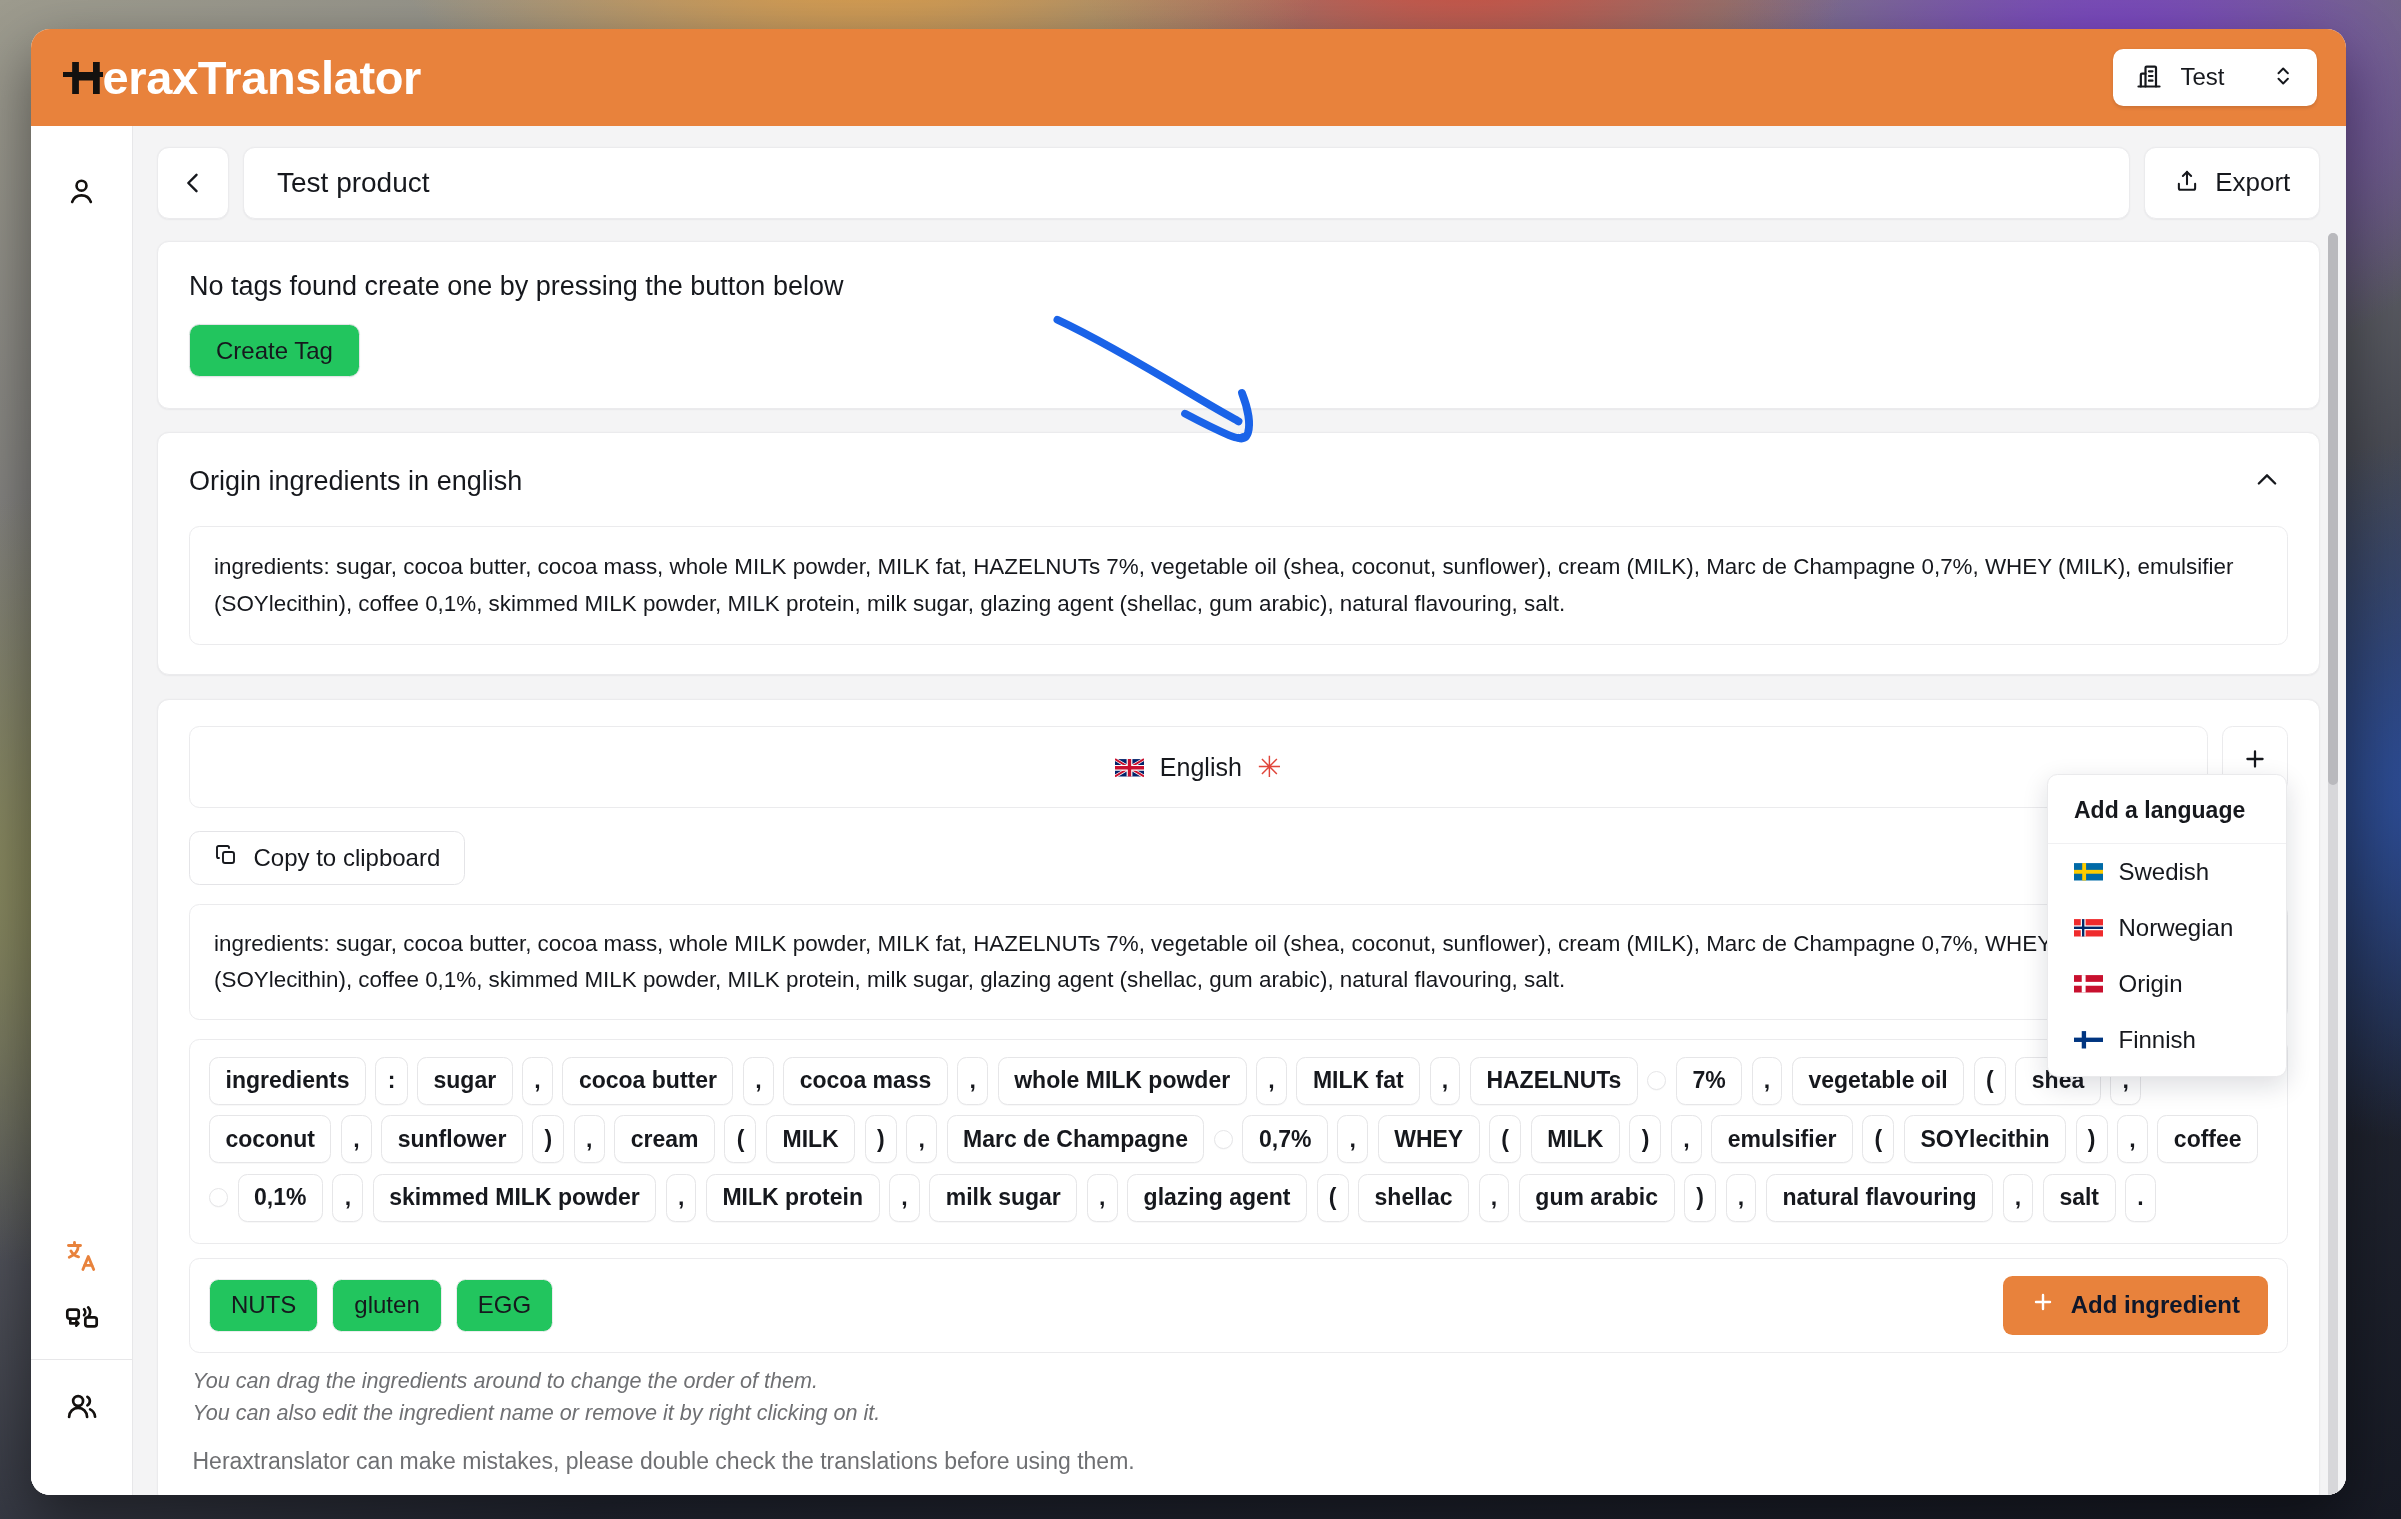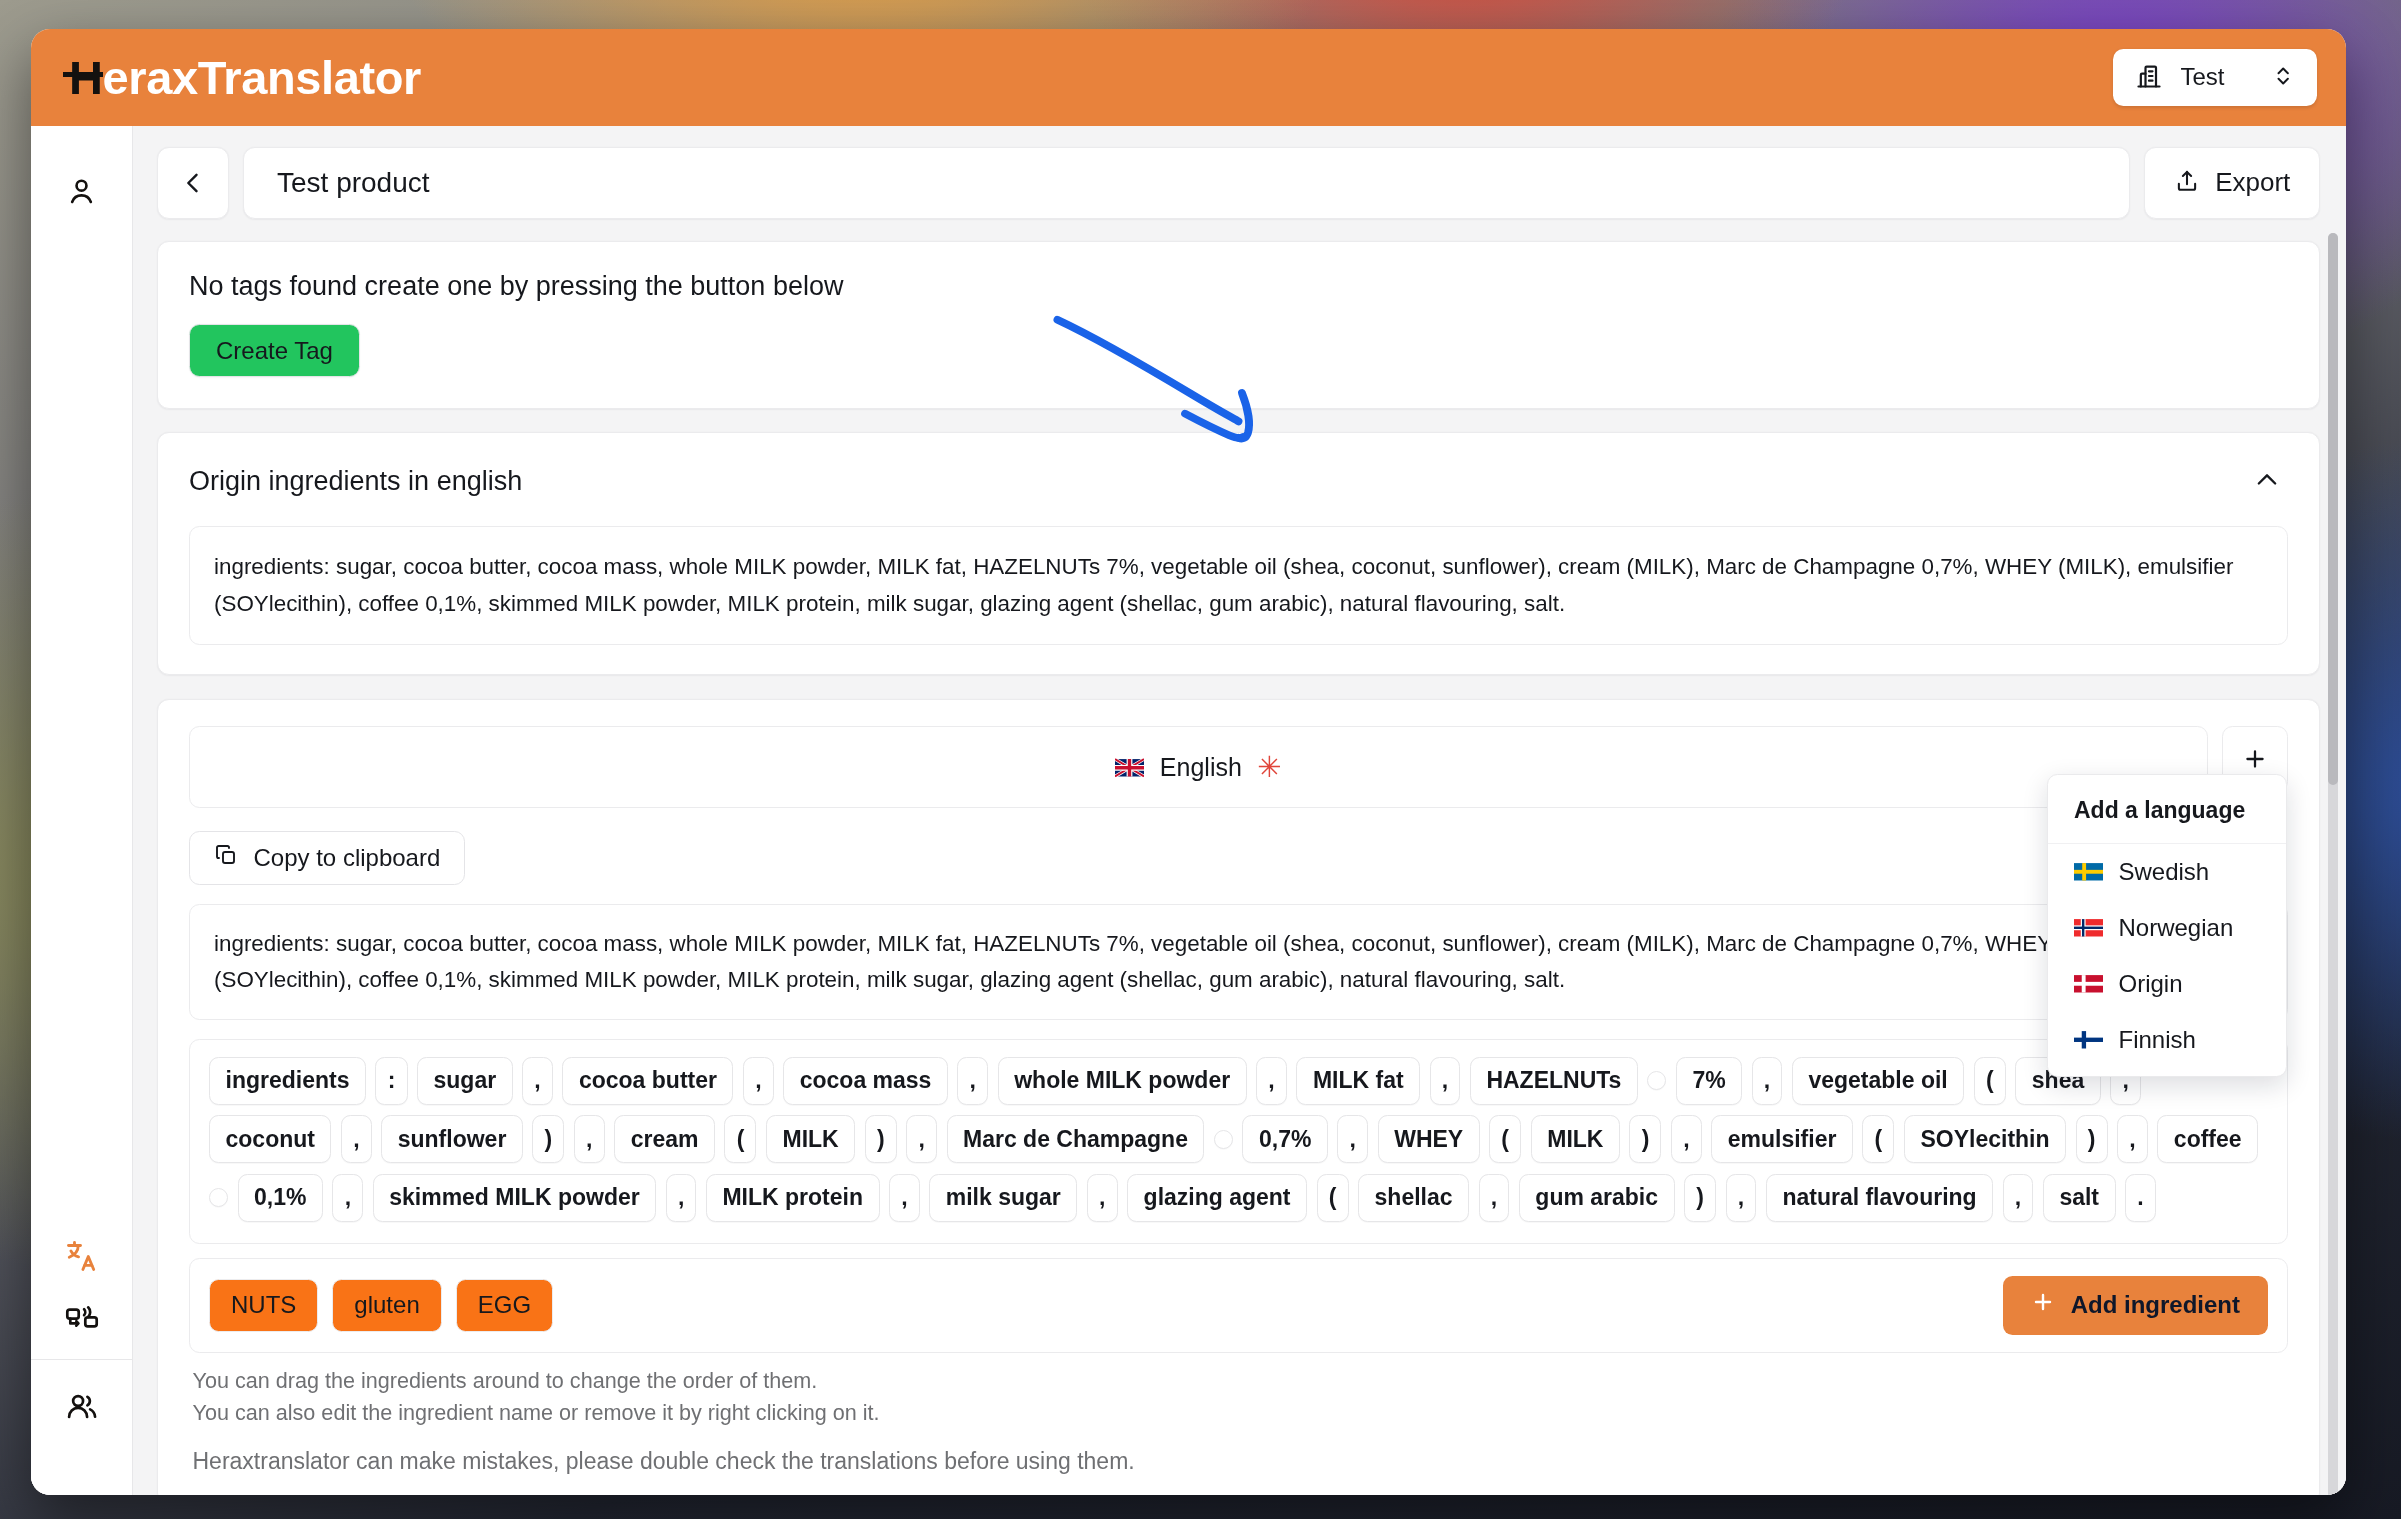--- a/index.html
+++ b/index.html
@@ -206,36 +206,36 @@
   
   #may-label { margin-top: 26px; font-size: 25px; color: #16181d; }
   #may-box {
     margin-top: 14px;
     border: 0.9px solid #ebebed; border-radius: 10.4px; background: #fff;
     padding: 17px 19px;
     display: flex; align-items: center; gap: 14px;
     min-height: 83px;
   }
   .allergen {
-    background: #f97316; border: 0.9px solid #ececee; border-radius: 9.5px;
+    background: #22c55e; border: 0.9px solid #ececee; border-radius: 9.5px;
     height: 53px; display: inline-flex; align-items: center; padding: 0 21px;
     font-size: 24px; color: #16181d; cursor: pointer;
   }
   #add-ing-btn {
     margin-left: auto;
     background: #e8823c; border: none; border-radius: 9.5px;
     height: 59px; padding: 0 28px;
     display: inline-flex; align-items: center; gap: 15.5px;
     color: #0f172a; font-size: 24px; font-weight: 700;
     font-family: "Liberation Sans", sans-serif; cursor: pointer;
   }
 
   
   #hints { margin-top: 12px; padding-left: 3.5px; }
-  #hints .line { font-size: 21.6px; color: #6f7073; line-height: 1.48; }
+  #hints .line { font-size: 21.6px; color: #6f7073; line-height: 1.48; font-style: italic; }
   #hints .disclaimer { margin-top: 19px; font-size: 23px; color: #6f7073; }
 
   
   #lang-dropdown {
     position: absolute;
     left: 2016px; top: 745px;
     width: 240px;
     background: #fff;
     border: 0.9px solid #eaeaec; border-radius: 10.4px;
     box-shadow: 0 8.6px 26px rgba(16,24,40,.14);

